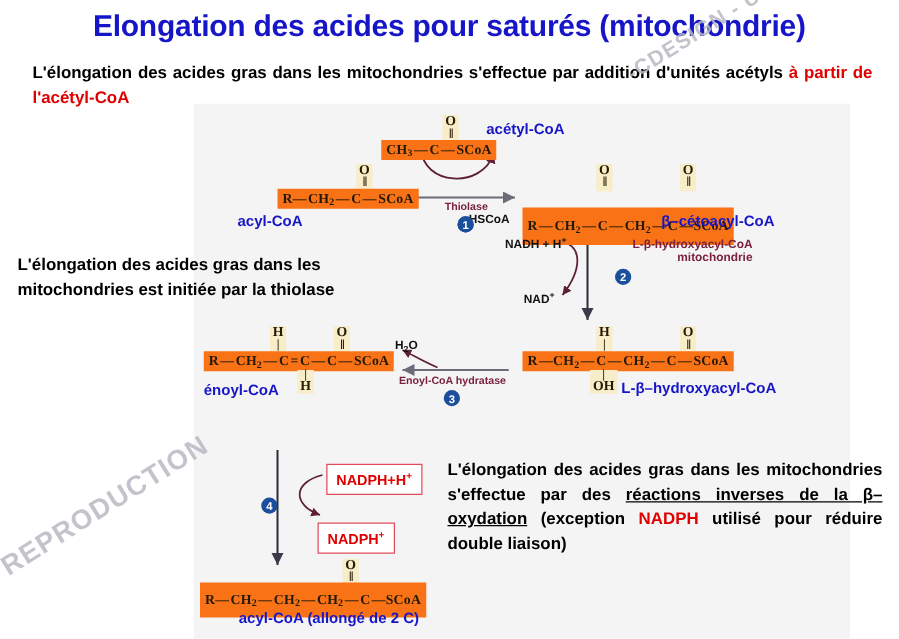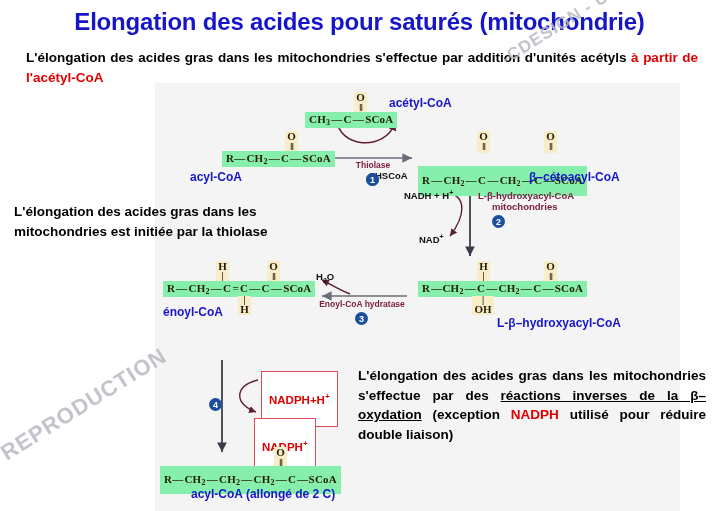--- a/index.html
+++ b/index.html
@@ -66,21 +66,21 @@
   #watermark-bottom {
     left:10px; top:440px;
     font-size:22px;
     transform:rotate(-32deg);
     transform-origin:left bottom;
     letter-spacing:1px;
   }
   
   .struct {
     position:absolute;
-    background:#86efac;
+    background:#f97316;
     color:#241a06;
     font-family:"Liberation Serif", serif;
     font-weight:bold;
     font-size:11px;
     white-space:nowrap;
     display:flex; align-items:center;
     padding:1px 4px;
     letter-spacing:0.2px;
   }
   .struct sub { font-size:8px; vertical-align:-2px; }
@@ -145,21 +145,21 @@
     display:flex; align-items:center; justify-content:center;
     font-family:"Liberation Sans", sans-serif;
   }
   
   .redbox {
     position:absolute;
     border:1.3px solid #e04a5a;
     background:#ffffff;
     color:#e00000;
     font-size:11.5px; font-weight:bold;
-    padding:20px 7px;
+    padding:4px 7px;
     white-space:nowrap;
     font-family:"Liberation Sans", sans-serif;
   }
   .redbox sup { font-size:8px; }
   svg.overlay {
     position:absolute; left:0; top:0;
     width:719px; height:511px;
     pointer-events:none;
   }
 </style>
@@ -239,42 +239,42 @@
   <span>R — CH<sub>2</sub> — C — CH<sub>2</sub> — C —SCoA</span>
 </div>
 <div class="mol-label" style="left:529px; top:170px;">β–cétoacyl-CoA</div>
 
 <div class="cofactor" style="left:404px; top:189px;">
   <span>NADH + H</span><sup>+</sup>
 </div>
 <div class="cofactor" style="left:419px; top:233px;">
   <span>NAD</span><sup>+</sup>
 </div>
-<div class="enzyme big" style="left:478px; top:191px; width:124px; text-align:left;">
+<div class="enzyme big" style="left:478px; top:191px; width:124px; text-align:right;">
   <span>L-β-hydroxyacyl-CoA</span><br>
-  <span style="margin-left:14px; display:inline-block;">mitochondries</span>
+  <span style="margin-left:14px; display:inline-block;">mitochondrie</span>
 </div>
 <div class="step-badge" style="left:492px; top:215px;">2</div>
 
 <div class="sub-stub" style="left:477px; top:261px; height:20px;">
   <span>H</span>
   <span style="font-size:10px;line-height:.8;">|</span>
 </div>
 <div class="co-stub" style="left:544px; top:261px; height:20px;">
   <span class="o">O</span>
   <span class="bars">‖</span>
 </div>
 <div class="struct" style="left:418px; top:281px; height:16px;">
   <span>R —CH<sub>2</sub> — C — CH<sub>2</sub> — C — SCoA</span>
 </div>
 <div class="sub-stub" style="left:472px; top:296px; height:19px; width:22px;">
   <span style="font-size:10px;line-height:.8;">|</span>
   <span>OH</span>
 </div>
-<div class="mol-label" style="left:497px; top:316px;">L-β–hydroxyacyl-CoA</div>
+<div class="mol-label" style="left:497px; top:303px;">L-β–hydroxyacyl-CoA</div>
 
 <div class="cofactor" style="left:316px; top:271px;">H<sub style="font-size:7px;">2</sub>O</div>
 <div class="enzyme" style="left:307px; top:300px; width:110px;">Enoyl-CoA hydratase</div>
 <div class="step-badge" style="left:355px; top:312px;">3</div>
 
 <div class="sub-stub" style="left:216px; top:261px; height:20px;">
   <span>H</span>
   <span style="font-size:10px;line-height:.8;">|</span>
 </div>
 <div class="co-stub" style="left:267px; top:261px; height:20px;">

